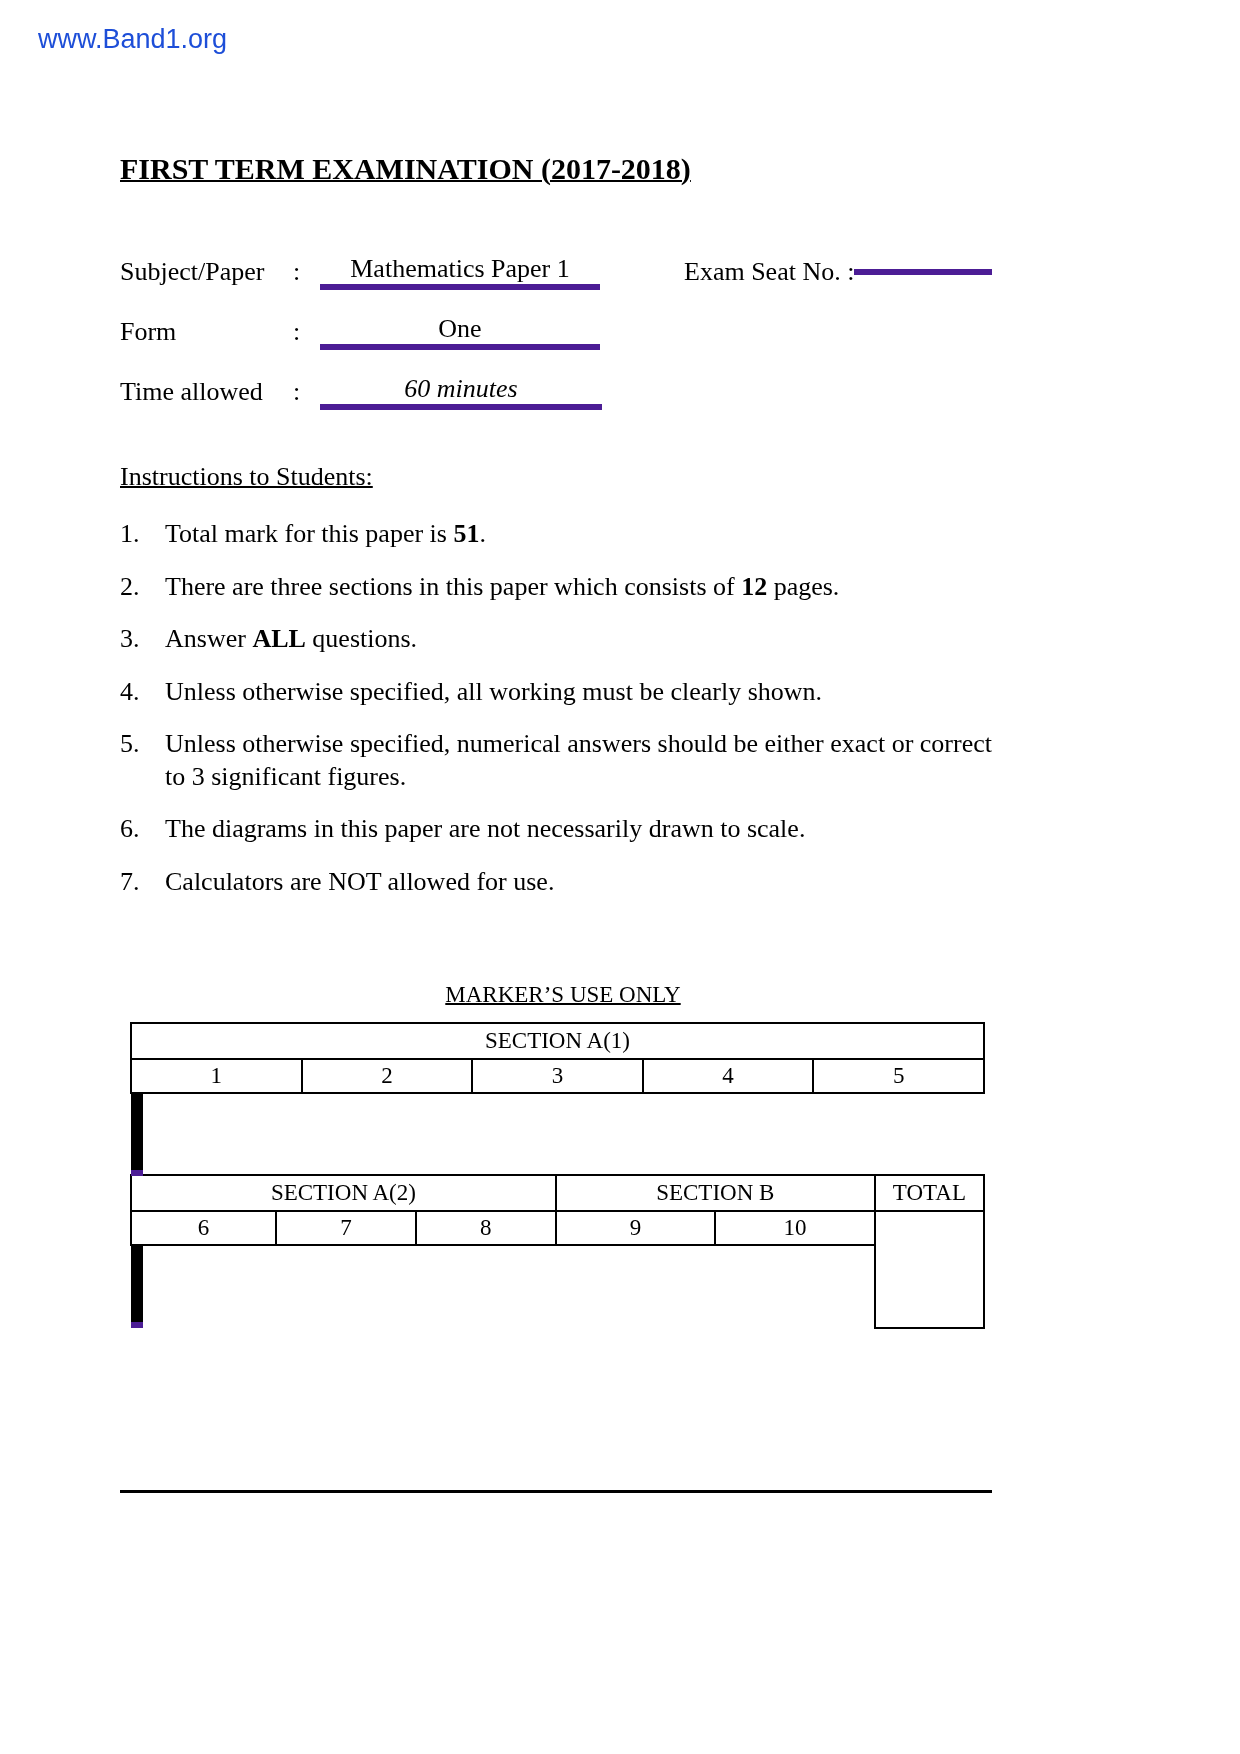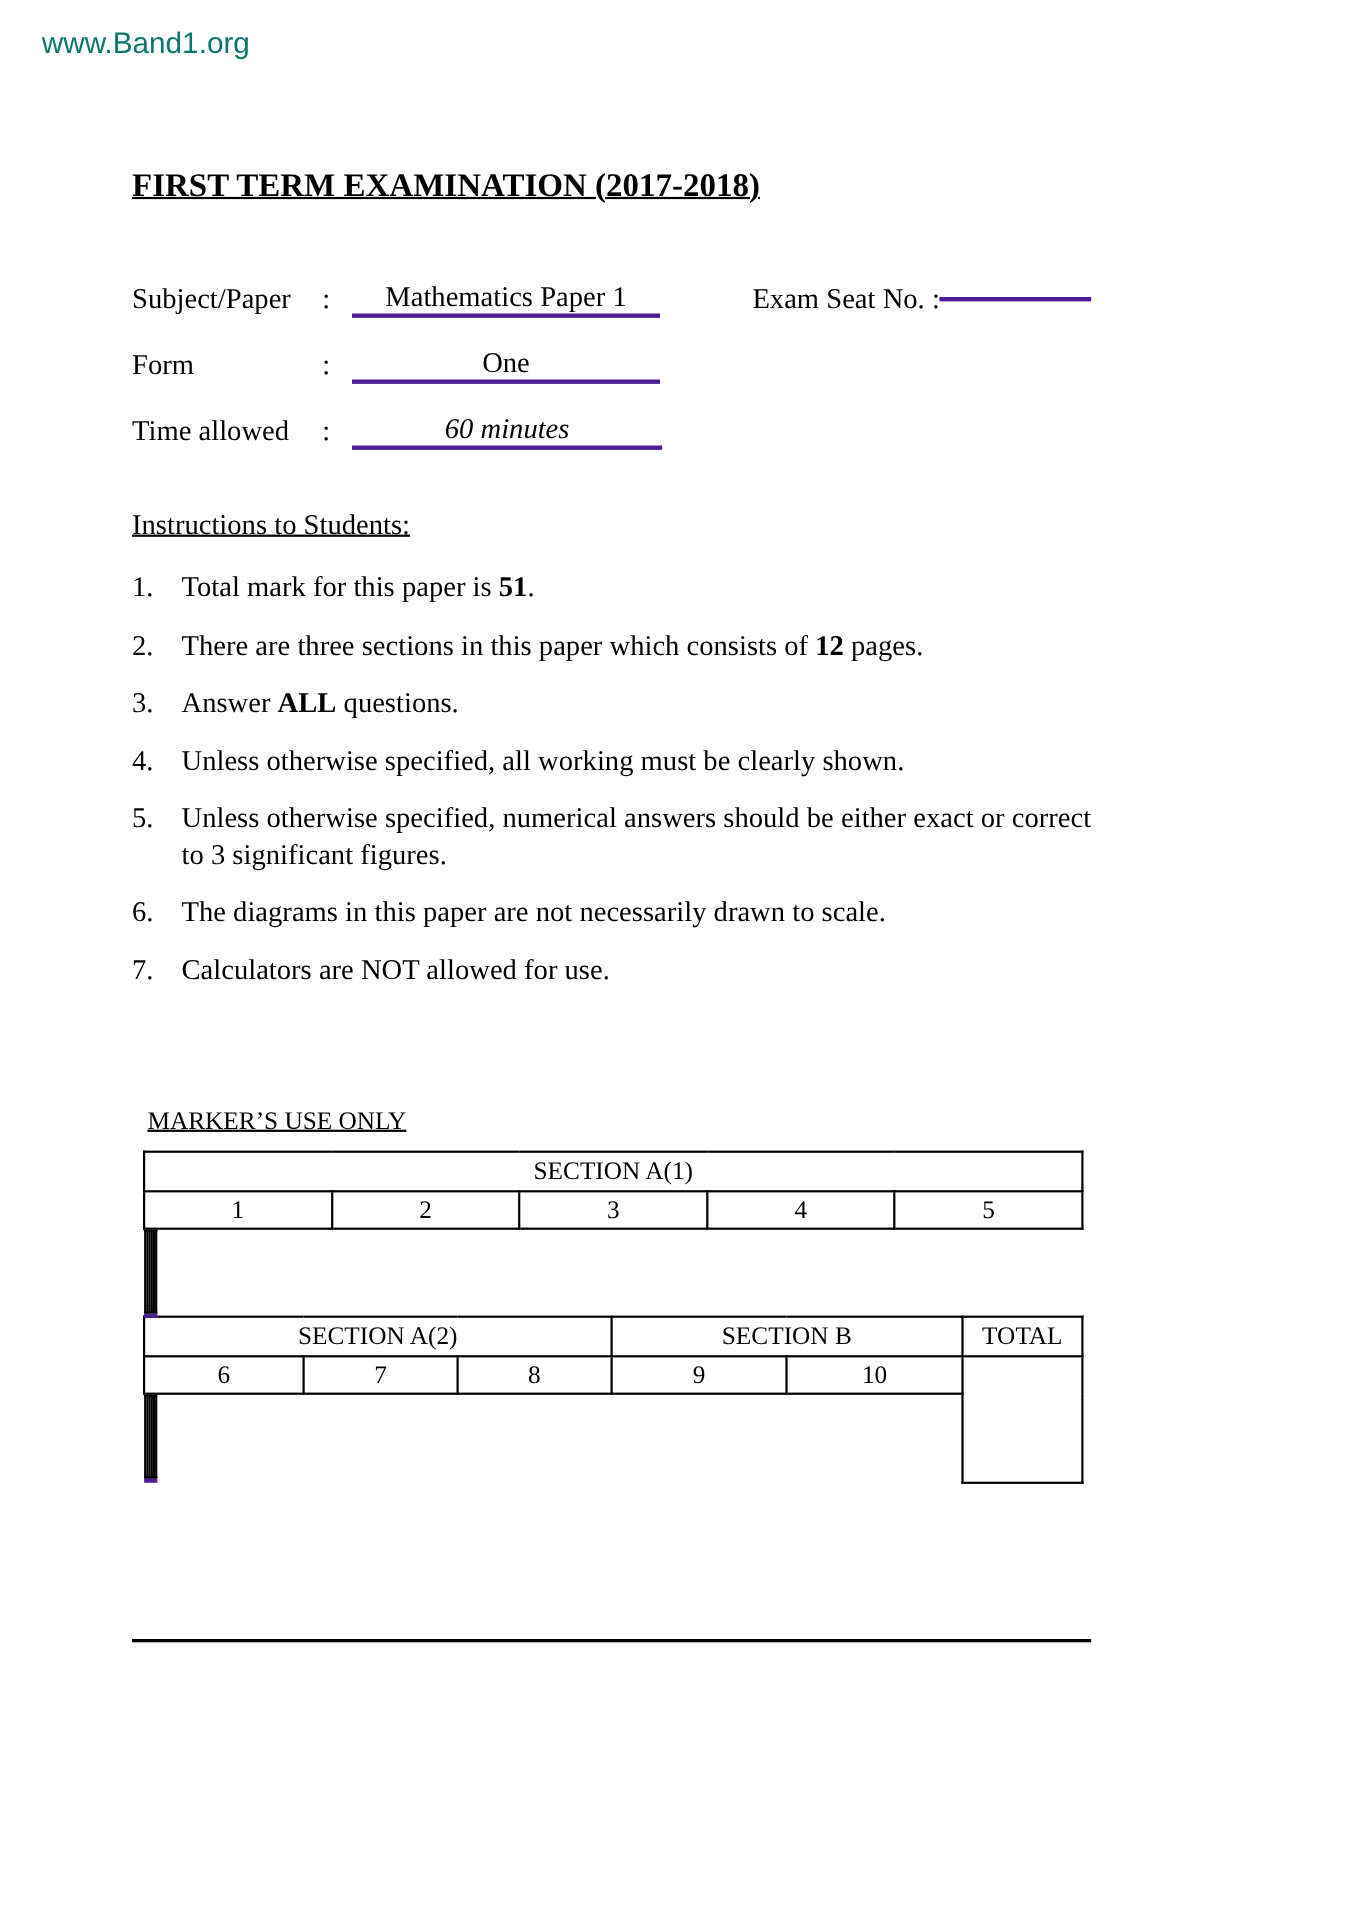--- a/index.html
+++ b/index.html
@@ -12,21 +12,21 @@
     color: #000000;
     font-family: "Liberation Serif", serif;
     overflow: hidden;
   }
   .watermark {
     position: absolute;
     top: 24px;
     left: 38px;
     font-family: "Liberation Sans", sans-serif;
     font-size: 27px;
-    color: #0f766e;
+    color: #1d4ed8;
   }
   .content {
     position: absolute;
     left: 120px;
     top: 82px;
     width: 872px;
   }
   .school-title {
     font-size: 29px;
     font-weight: bold;
@@ -45,21 +45,21 @@
   .field-row {
     display: flex;
     align-items: center;
     margin-bottom: 24px;
     height: 36px;
   }
   .field-label { width: 173px; flex: none; }
   .field-colon { width: 27px; flex: none; }
   .blank {
     display: inline-block;
-    border-bottom: 4px solid #4c1d95;
+    border-bottom: 6px solid #4c1d95;
     text-align: center;
     flex: none;
   }
   .blank-subject { width: 280px; }
   .blank-form    { width: 280px; }
   .blank-time    { width: 282px; font-style: italic; }
   .exam-seat { margin-left: 84px; white-space: nowrap; }
   .blank-seat { width: 138px; }
   .instructions-title {
     margin-top: 52px;
@@ -72,25 +72,26 @@
     display: flex;
     align-items: flex-start;
     margin-bottom: 20px;
     line-height: 1.25;
   }
   .instr-num { width: 45px; flex: none; }
   .instr-text { flex: 1; }
   .instr-text.justified { text-align: justify; }
   .bold { font-weight: bold; }
   .marker-title {
-    margin-top: 108px;
+    margin-top: 84px;
     margin-left: 14px;
     font-size: 23px;
     text-decoration: underline;
     text-decoration-thickness: 2px;
+    text-align: center;
   }
   .marker-tables { margin-top: 14px; width: 855px; margin-left: 10px; }
   table.marker-table {
     border-collapse: collapse;
     width: 100%;
     table-layout: fixed;
     font-size: 23px;
   }
   table.marker-table th, table.marker-table td {
     border: 2px solid #000;

